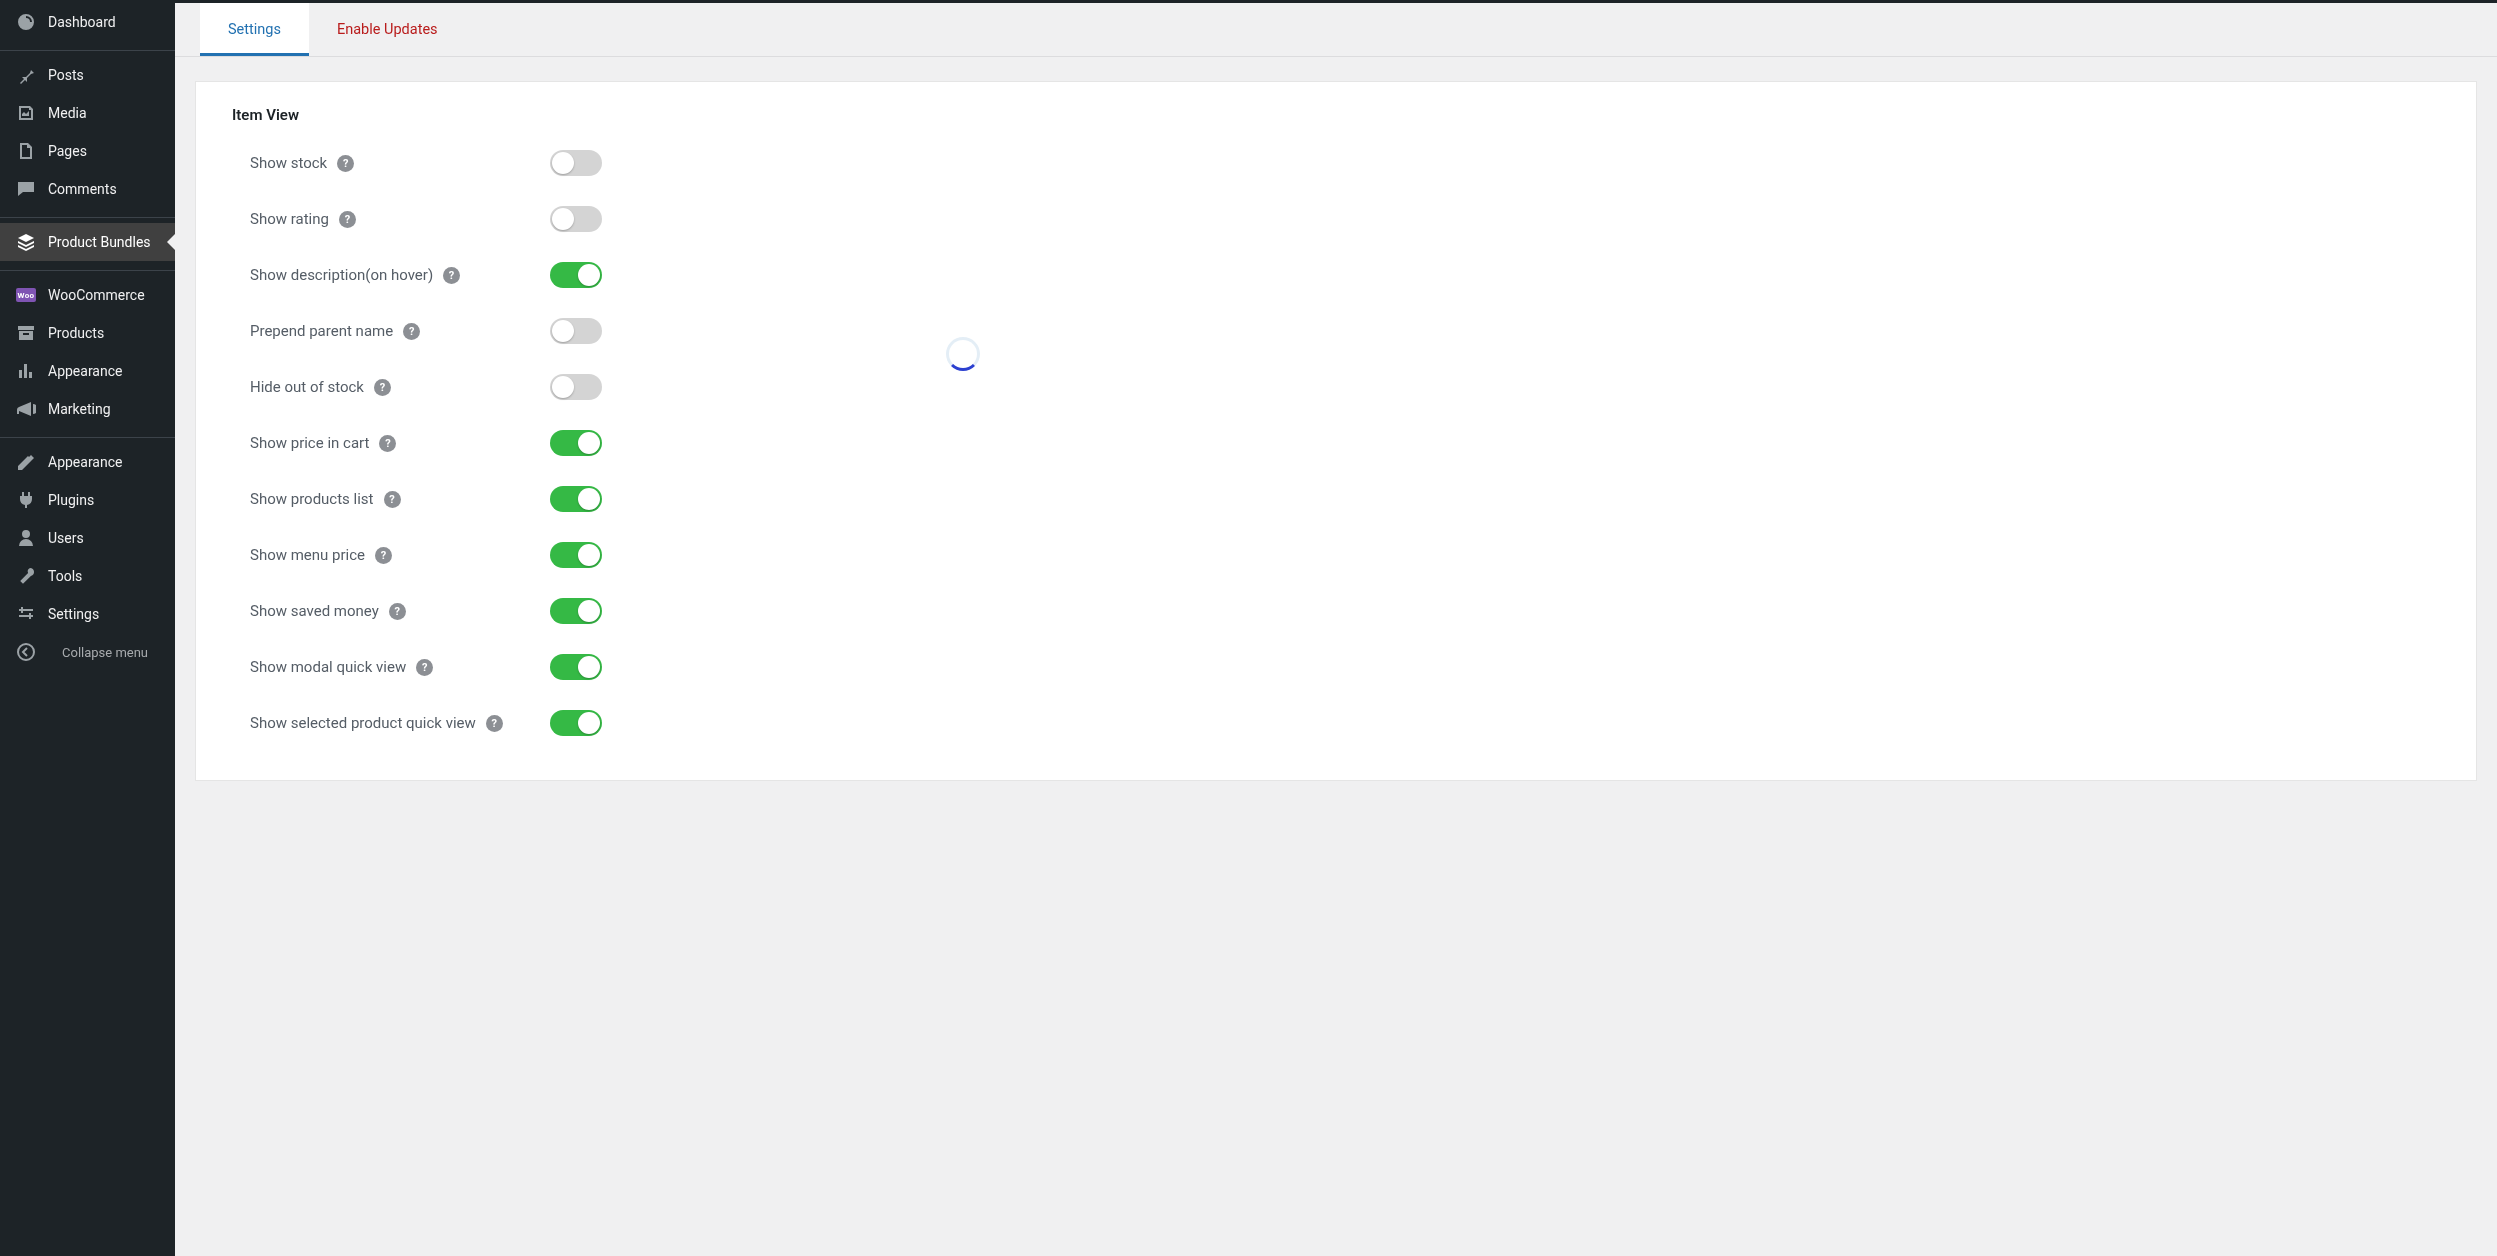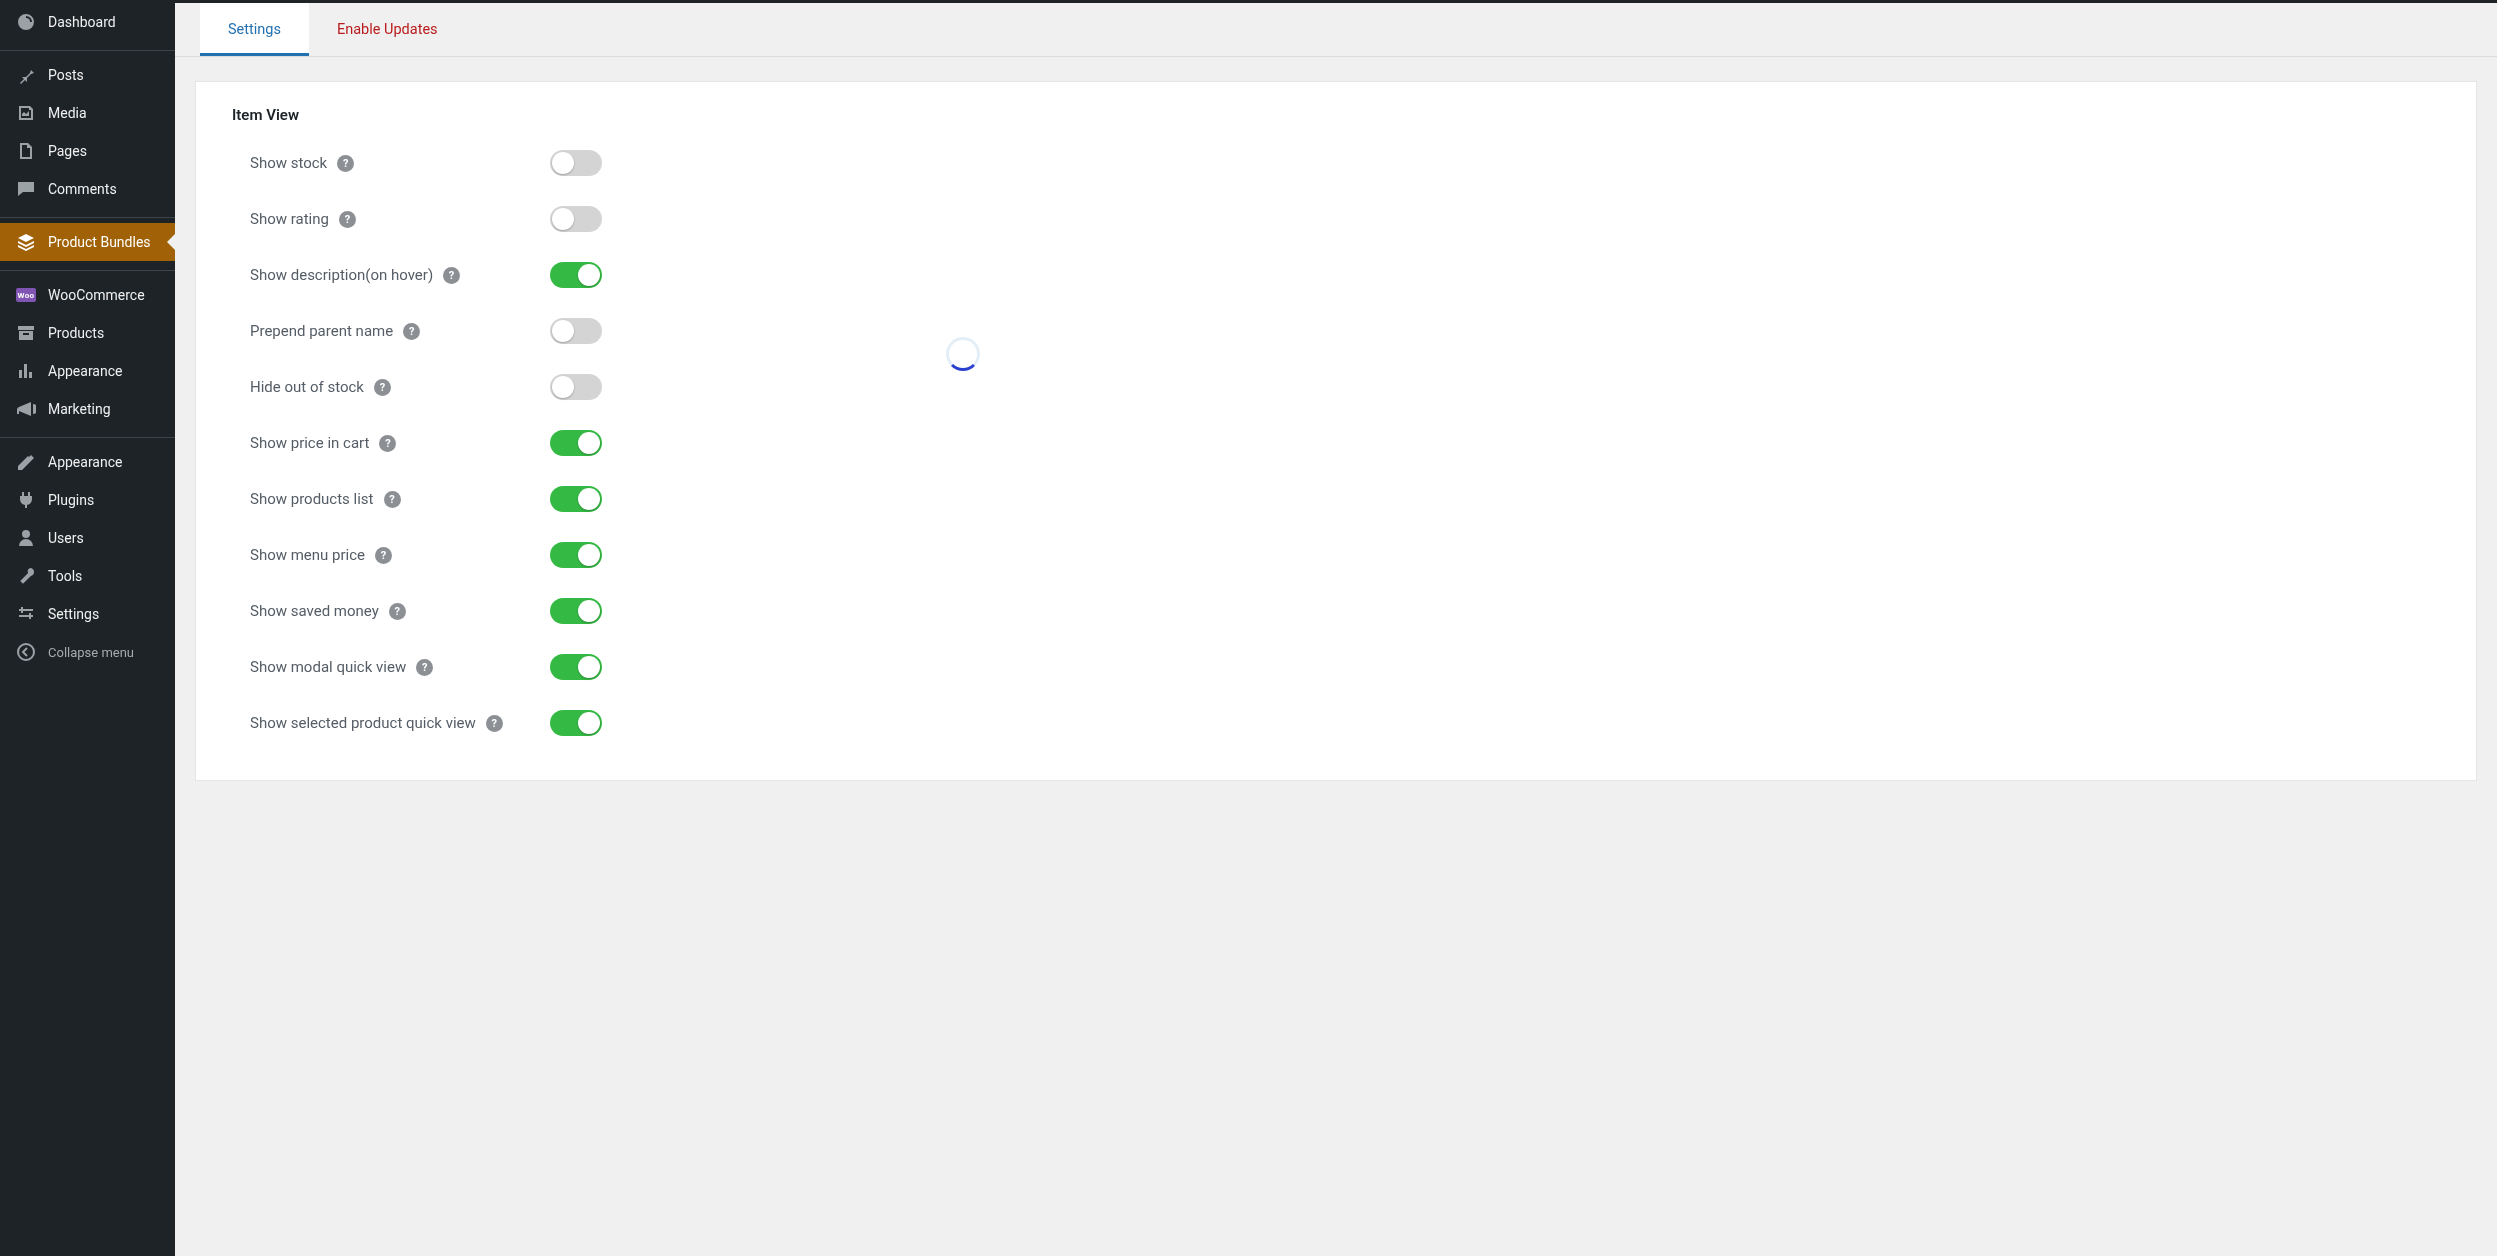--- a/index.html
+++ b/index.html
@@ -32,21 +32,21 @@
     display: flex;
     align-items: center;
     gap: 8px;
     padding: 9px 10px 9px 12px;
     color: #f0f0f1;
     font-size: 14px;
     cursor: pointer;
     position: relative;
   }
   .sidebar-item.active {
-    background: #a16207;
+    background: #404040;
     color: #fff;
   }
   .sidebar-item.active::after {
     content: "";
     position: absolute;
     right: 0;
     top: 50%;
     transform: translateY(-50%);
     border: 8px solid transparent;
     border-right-color: #f0f0f1;
@@ -63,21 +63,21 @@
   }
   .sidebar-item.active .sidebar-icon { color: #fff; }
   .sidebar-sep {
     height: 5px;
     margin: 5px 0;
     border-bottom: 1px solid #3c434a;
   }
   .sidebar-collapse {
     display: flex;
     align-items: center;
-    gap: 8px;
+    gap: 22px;
     padding: 9px 10px 9px 12px;
     color: #a7aaad;
     font-size: 13px;
     cursor: pointer;
   }
   
   .main {
     flex: 1;
     display: flex;
     flex-direction: column;

